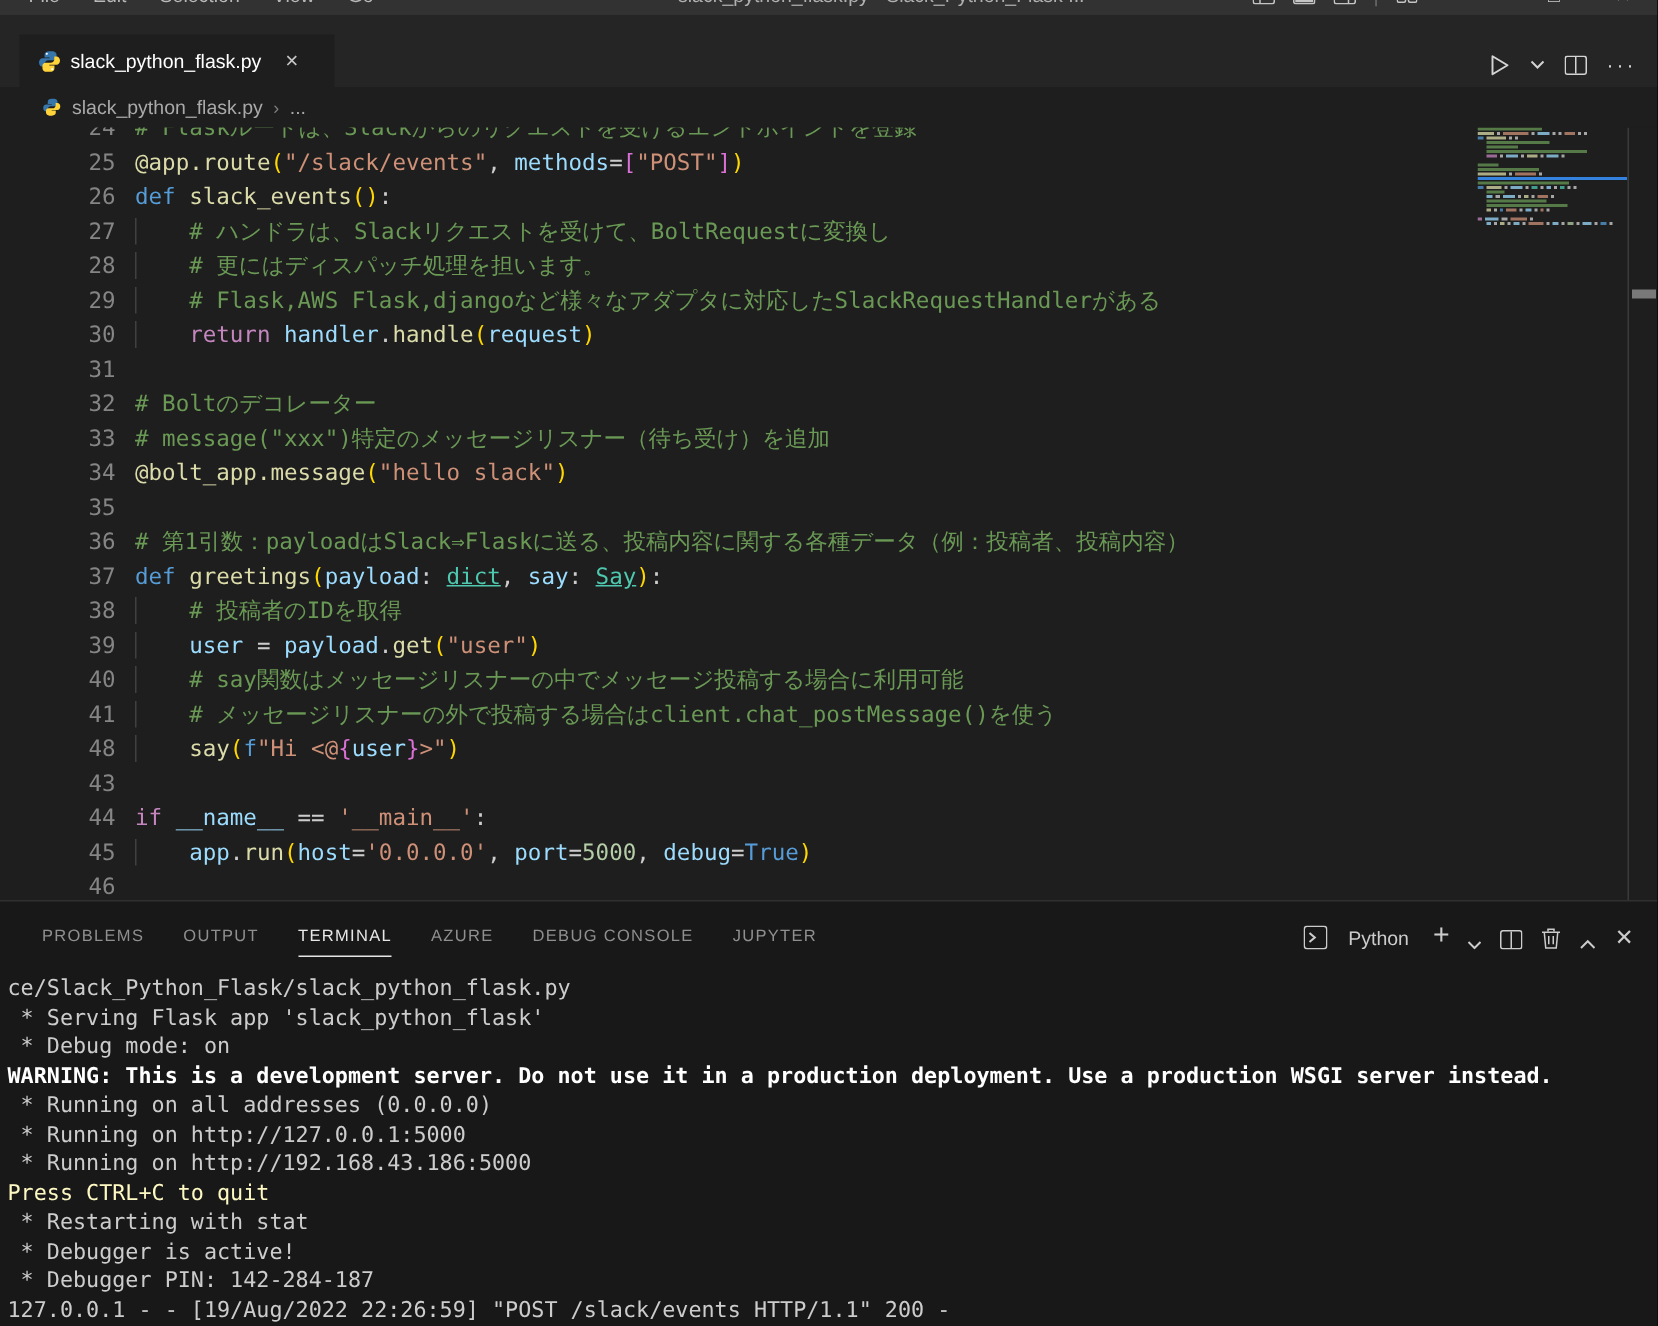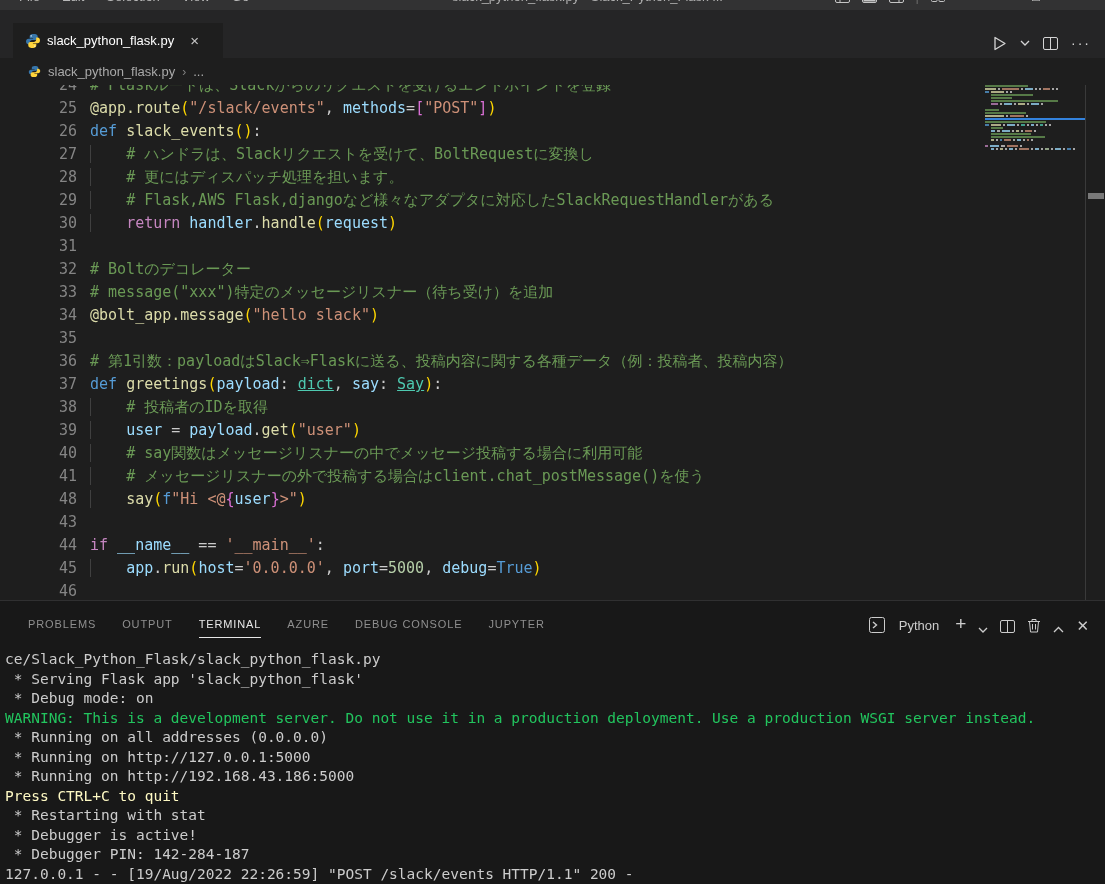--- a/index.html
+++ b/index.html
@@ -75,21 +75,21 @@
   .ptab.active::after { content:""; position:absolute; left:13px; right:13px; bottom:8px;
                         height:1px; background:#e7e7e7; }
   .panel-actions { position:absolute; right:16px; display:flex; align-items:flex-end; gap:12px; color:#cccccc; }
   .panel-actions svg { display:block; }
   .shell-label { font-size:13px; color:#cccccc; margin:0 4px 0 2px; }
   .pa-glyph { font-size:15px; line-height:1; }
 
   .terminal { padding:4px 0 0 5px; font-family:"DejaVu Sans Mono","Liberation Mono",monospace;
               font-size:14.5px; line-height:19.5px; white-space:pre; color:#cccccc; }
   .t-default { color:#cccccc; }
-  .t-red { color:#22c55e; }
+  .t-red { color:#ffffff;font-weight:bold; }
   .t-yellow { color:#fef9c3; }
 </style>
 </head>
 <body>
 
 <div class="window">
 
   <div class="titlebar">
     <div class="titlebar-row">
       <div class="menus" id="menus">

